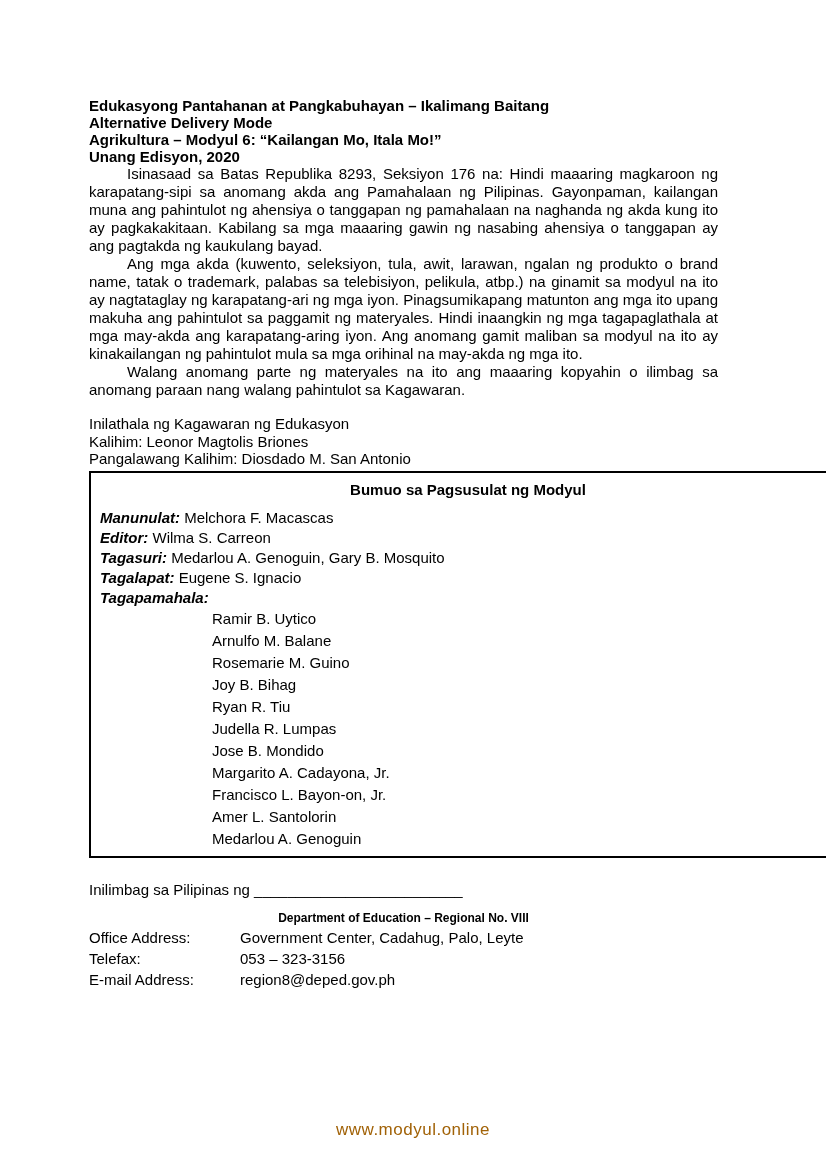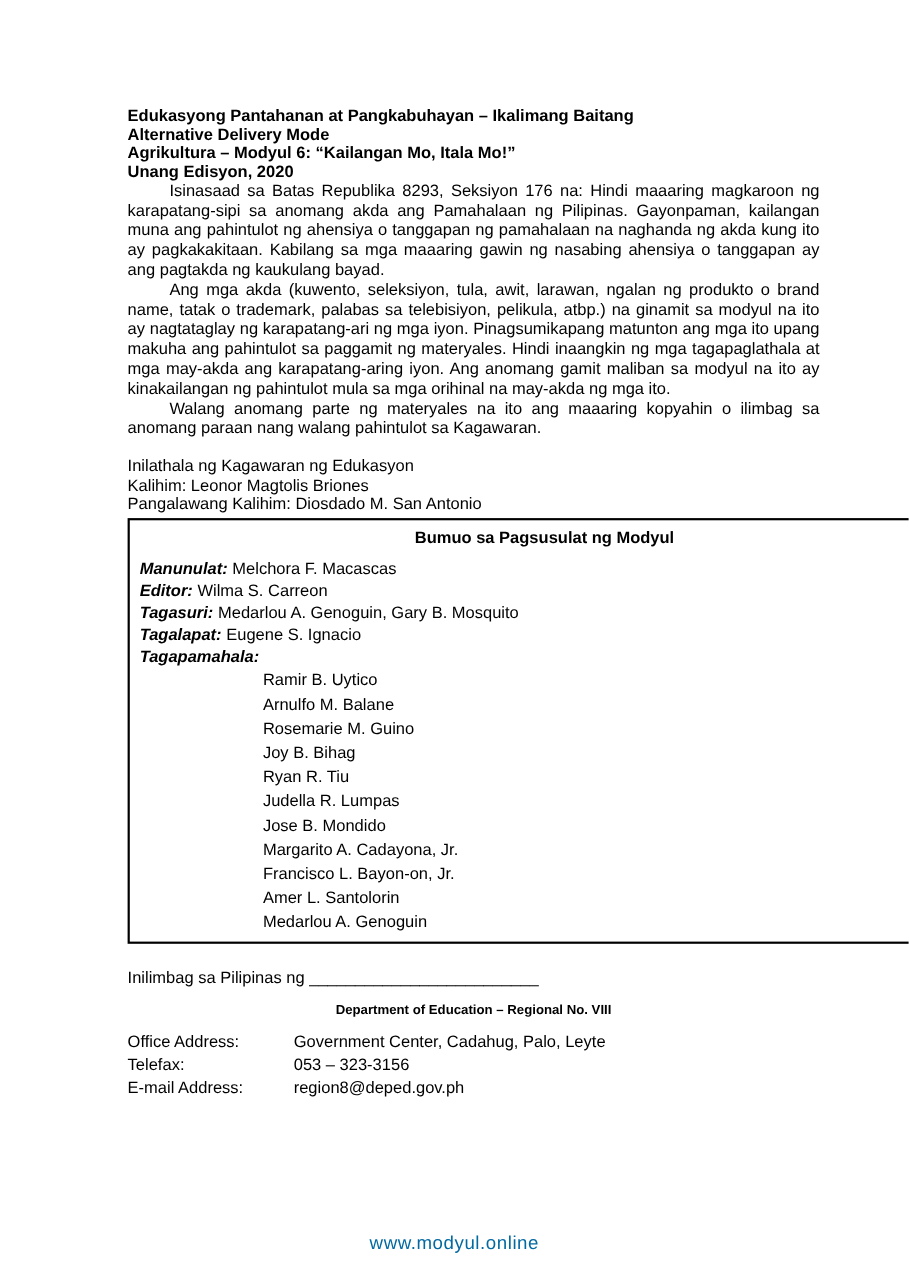--- a/index.html
+++ b/index.html
@@ -8,21 +8,21 @@
     width: 826px;
     height: 1169px;
     background: #ffffff;
     font-family: "Liberation Sans", sans-serif;
     color: #000000;
     position: relative;
     overflow: hidden;
   }
   .content {
     position: absolute;
-    left: 116px;
+    left: 89px;
     top: 97px;
     width: 629px;
   }
   .doc-header .hline {
     font-weight: bold;
     font-size: 15px;
     line-height: 17px;
   }
   p.copy {
     font-size: 15px;
@@ -68,36 +68,36 @@
     font-size: 15px;
     line-height: 17px;
   }
   .office-name {
     margin-top: 12px;
     font-weight: bold;
     font-size: 12px;
     line-height: 17px;
     text-align: center;
   }
-  .contacts { margin-top: 10px; }
+  .contacts { }
   .contact-row {
     display: flex;
     font-size: 15px;
     line-height: 21px;
   }
   .contact-label { width: 151px; flex: 0 0 151px; }
   .contact-value { flex: 1; }
   .watermark {
     position: absolute;
     left: 0;
     top: 1120px;
     width: 100%;
     text-align: center;
     font-size: 17px;
-    color: #0369a1;
+    color: #a16207;
     letter-spacing: 0.5px;
   }
 </style>
 </head>
 <body>
 
 <div class="content">
 
   <div class="doc-header">
     <div class="hline">Edukasyong Pantahanan at Pangkabuhayan – Ikalimang Baitang</div>

